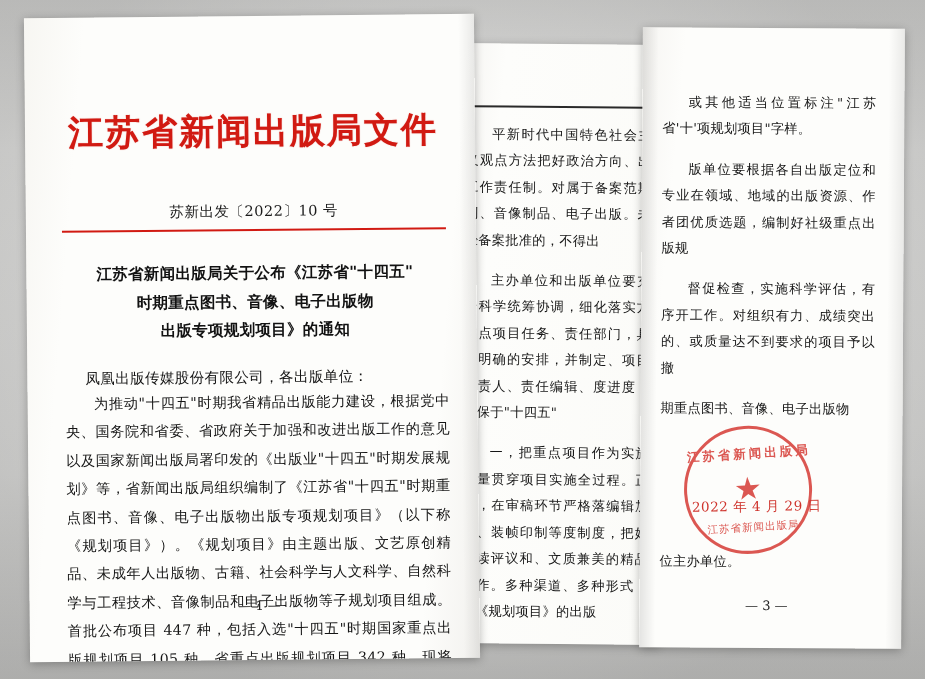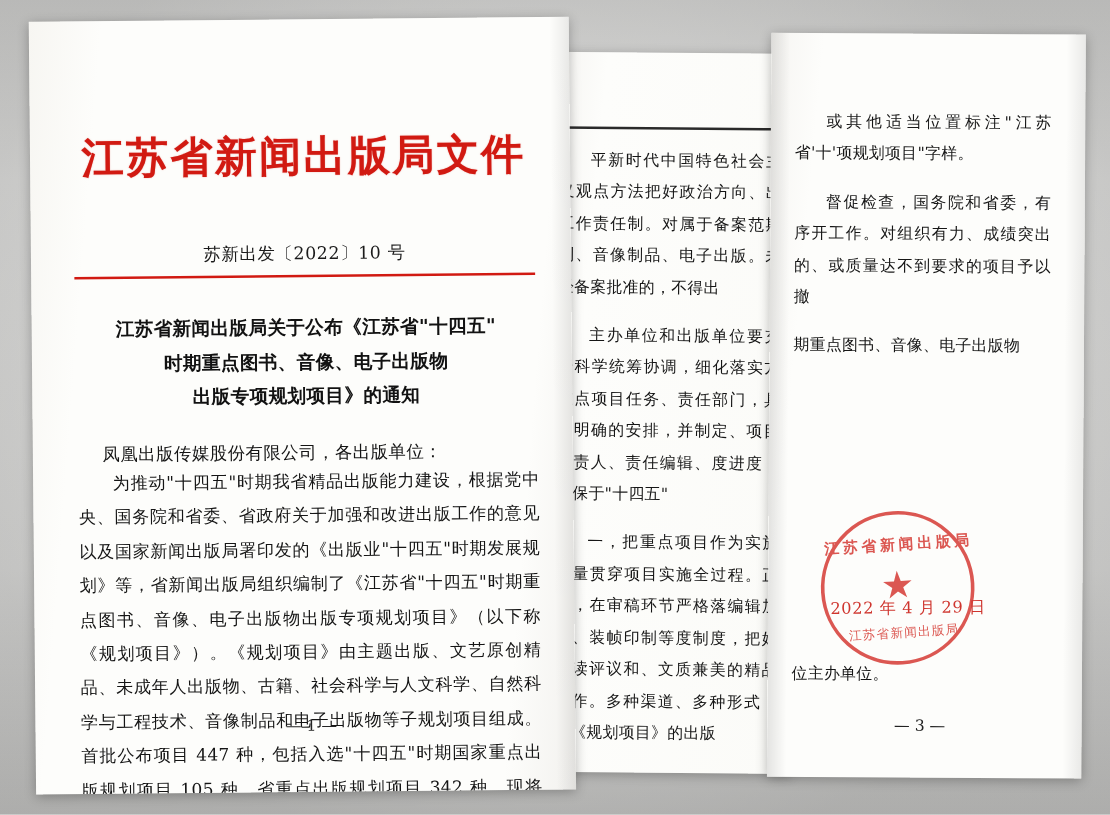--- a/index.html
+++ b/index.html
@@ -262,21 +262,22 @@
       <p class="indent">一，把重点项目作为实施质量贯穿项目实施全过程。正关，在审稿环节严格落编辑加工、装帧印制等度制度，把好审读评议和、文质兼美的精品力作。多种渠道、多种形式，入《规划项目》的出版</p>
     </div>
   </div>
 
   <div class="sheet" id="page-right">
     <div class="edge-shade left"></div>
     <div class="edge-shade right"></div>
 
     <div class="col-body" id="p3-body">
       <p class="indent">或其他适当位置标注"江苏省'十'项规划项目"字样。</p>
-      <p class="indent">督促检查，国务院和省委，有序开工作。对组织有力、成绩突出的、或质量达不到要求的项目予以撤</p>
+      <p class="indent">版单位要根据各自出版定位和专业在领域、地域的出版资源、作者团优质选题，编制好社级重点出版规</p>
+      <p class="indent">督促检查，实施科学评估，有序开工作。对组织有力、成绩突出的、或质量达不到要求的项目予以撤</p>
       <p>期重点图书、音像、电子出版物</p>
     </div>
 
     <div id="seal">
       <div class="seal-arc">江苏省新闻出版局</div>
       <div class="star">★</div>
       <div class="seal-bottom">江苏省新闻出版局</div>
     </div>
     <div id="seal-date">2022 年 4 月 29 日</div>
 

